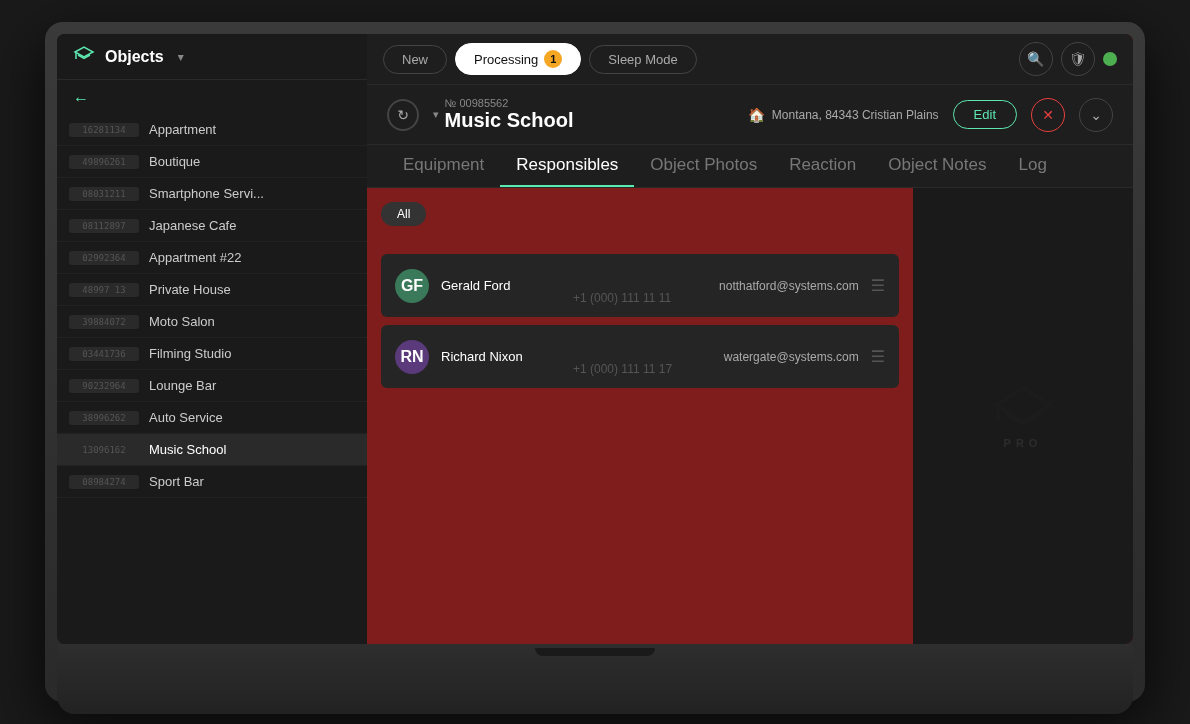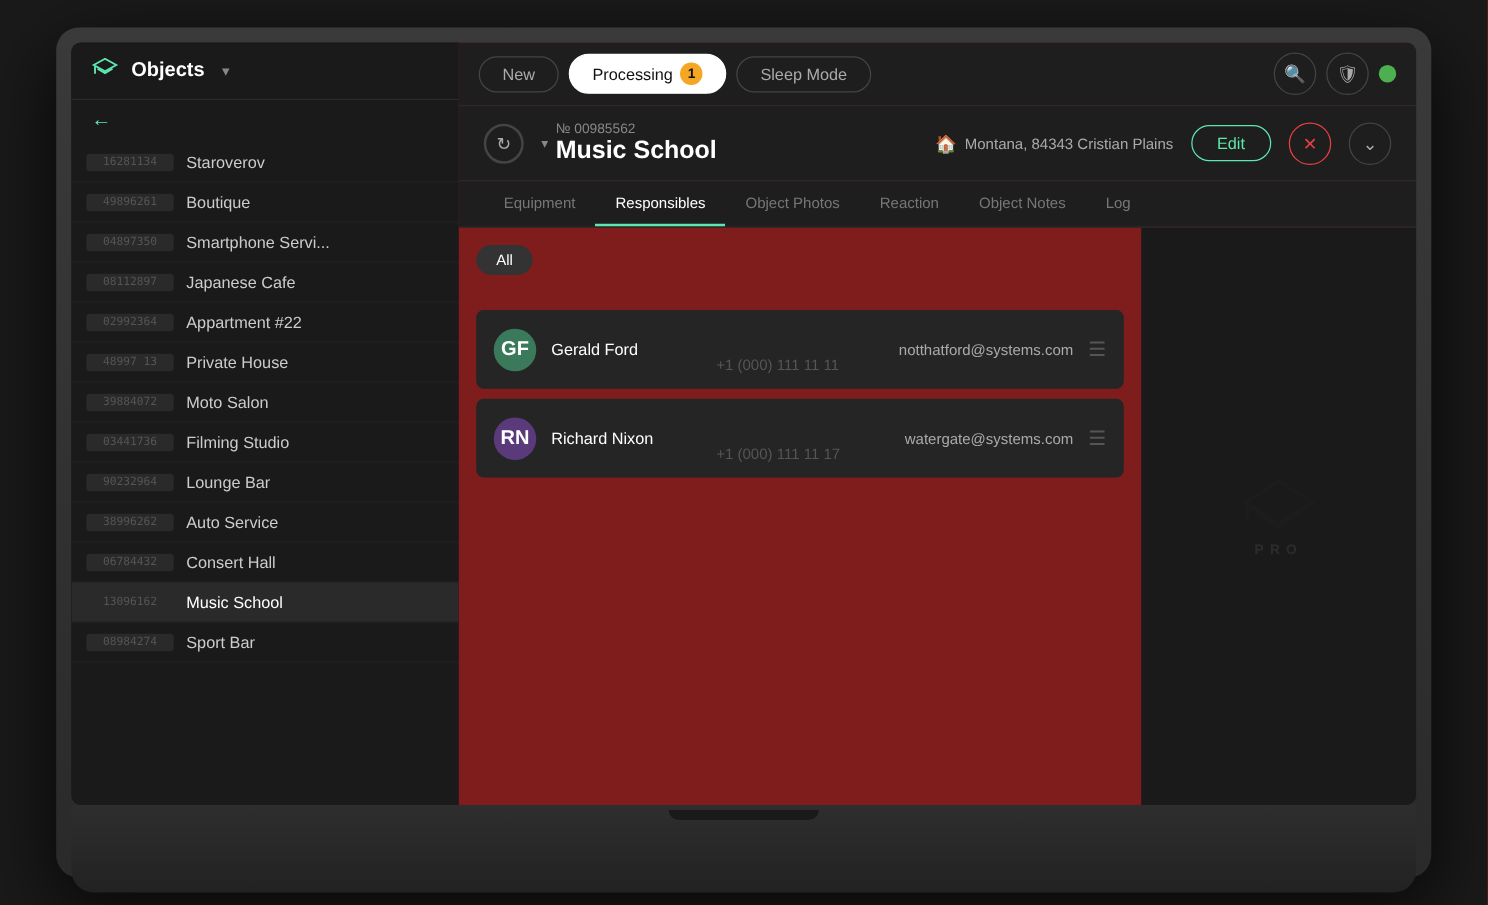--- a/index.html
+++ b/index.html
@@ -278,21 +278,21 @@
     
     .tab-row {
       display: flex;
       align-items: center;
       padding: 0 20px;
       border-bottom: 1px solid #2a2a2a;
       background: #1e1e1e;
     }
     .tab-item {
       padding: 10px 16px;
-      font-size: 12px;
+      font-size: 17px;
       color: #777;
       cursor: pointer;
       border-bottom: 2px solid transparent;
     }
     .tab-item.active {
       color: #fff;
       border-bottom: 2px solid #5ee8b0;
     }
 
     
@@ -415,28 +415,28 @@
             <span class="logo-text">Objects</span>
             <span class="dropdown-arrow">▾</span>
           </div>
         </div>
         <div>
           <button class="back-btn">←</button>
         </div>
         <div class="sidebar-list" id="sidebar-list">
         <div class="list-item">
     <span class="list-item-id">16281134</span>
-    <span class="list-item-name">Staroverov</span>
+    <span class="list-item-name">Appartment</span>
   </div>
             <div class="list-item">
     <span class="list-item-id">49896261</span>
     <span class="list-item-name">Boutique</span>
   </div>
             <div class="list-item">
-    <span class="list-item-id">04897350</span>
+    <span class="list-item-id">08031211</span>
     <span class="list-item-name">Smartphone Servi...</span>
   </div>
             <div class="list-item">
     <span class="list-item-id">08112897</span>
     <span class="list-item-name">Japanese Cafe</span>
   </div>
             <div class="list-item">
     <span class="list-item-id">02992364</span>
     <span class="list-item-name">Appartment #22</span>
   </div>
@@ -452,24 +452,20 @@
     <span class="list-item-id">03441736</span>
     <span class="list-item-name">Filming Studio</span>
   </div>
             <div class="list-item">
     <span class="list-item-id">90232964</span>
     <span class="list-item-name">Lounge Bar</span>
   </div>
             <div class="list-item">
     <span class="list-item-id">38996262</span>
     <span class="list-item-name">Auto Service</span>
-  </div>
-            <div class="list-item">
-    <span class="list-item-id">06784432</span>
-    <span class="list-item-name">Consert Hall</span>
   </div>
             <div class="list-item active">
     <span class="list-item-id">13096162</span>
     <span class="list-item-name">Music School</span>
   </div>
             <div class="list-item">
     <span class="list-item-id">08984274</span>
     <span class="list-item-name">Sport Bar</span>
   </div>
           </div>

